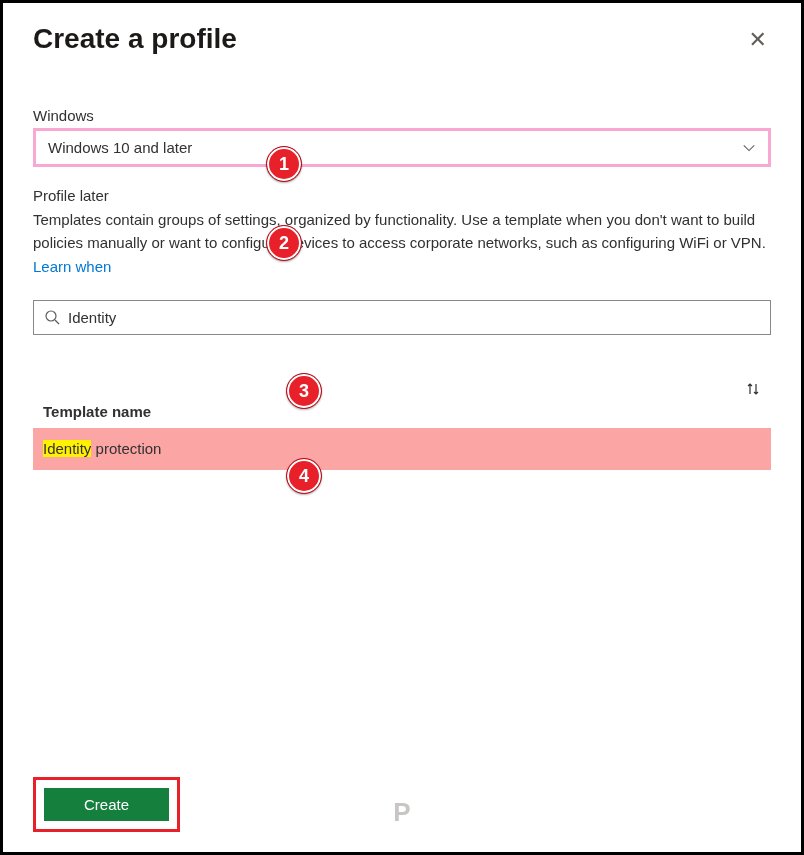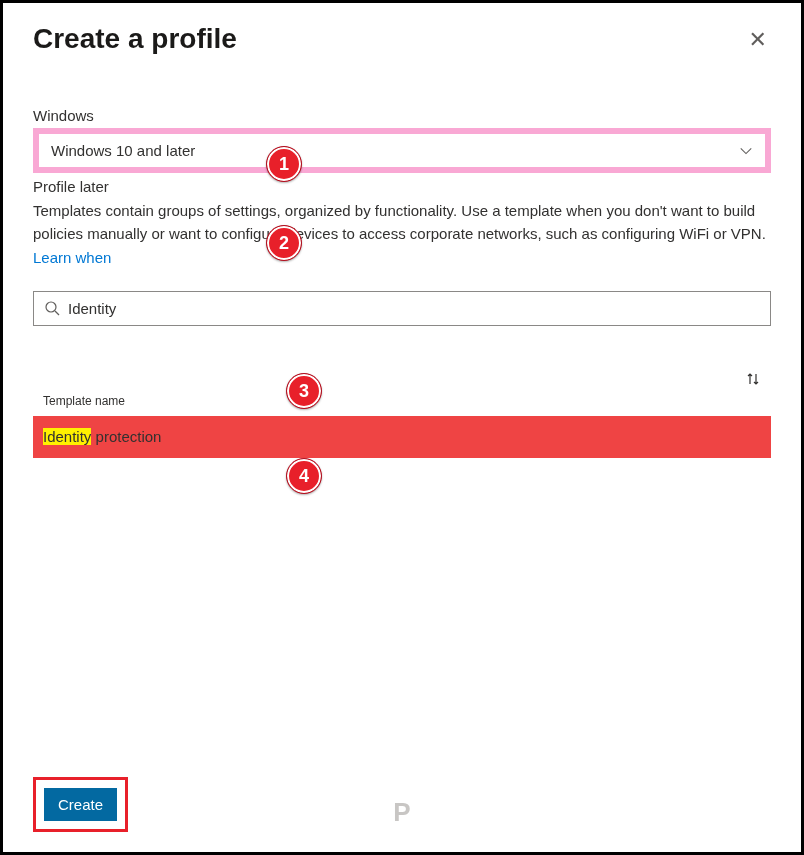--- a/index.html
+++ b/index.html
@@ -35,25 +35,25 @@
       cursor: pointer;
       padding: 4px;
       font-weight: 300;
     }
     .field-label {
       font-size: 15px;
       color: #323130;
       margin-bottom: 4px;
     }
     .select-wrap {
-      border: 6px solid #f9a8d4;
+      border: 3px solid #f9a8d4;
       display: flex;
       align-items: center;
       padding: 8px 12px;
-      margin-bottom: 5px;
+      margin-bottom: 20px;
       cursor: pointer;
       position: relative;
     }
     .select-value {
       flex: 1;
       font-size: 15px;
       color: #323130;
     }
     .chevron {
       width: 14px;
@@ -93,30 +93,30 @@
       border: none;
       outline: none;
     }
     .table-head {
       display: flex;
       justify-content: space-between;
       align-items: center;
       padding: 8px 10px;
     }
     .col-header {
-      font-weight: 400;
-      font-size: 12px;
+      font-weight: 700;
+      font-size: 15px;
       margin-top: 44px;
     }
     .sort-icon {
       width: 16px; height: 16px;
     }
     .sort-icon svg { width: 100%; height: 100%; }
     .table-row {
-      background: #ef4444;
+      background: #fca5a5;
       padding: 12px 10px;
       cursor: pointer;
       position: relative;
     }
     .row-text {
       font-size: 15px;
     }
     .hl {
       background: #fff100;
     }
@@ -125,24 +125,24 @@
       padding-top: 20px;
       display: flex;
       align-items: center;
     }
     .create-frame {
       border: 3px solid #e8202a;
       padding: 8px;
       display: inline-block;
     }
     .create-btn {
-      background: #0369a1;
+      background: #15803d;
       color: #fff;
       border: none;
-      padding: 8px 14px;
+      padding: 8px 40px;
       font-size: 15px;
       cursor: pointer;
     }
     .logo {
       position: absolute;
       left: 50%;
       transform: translateX(-50%);
       bottom: 24px;
       font-size: 26px;
       font-weight: 700;

